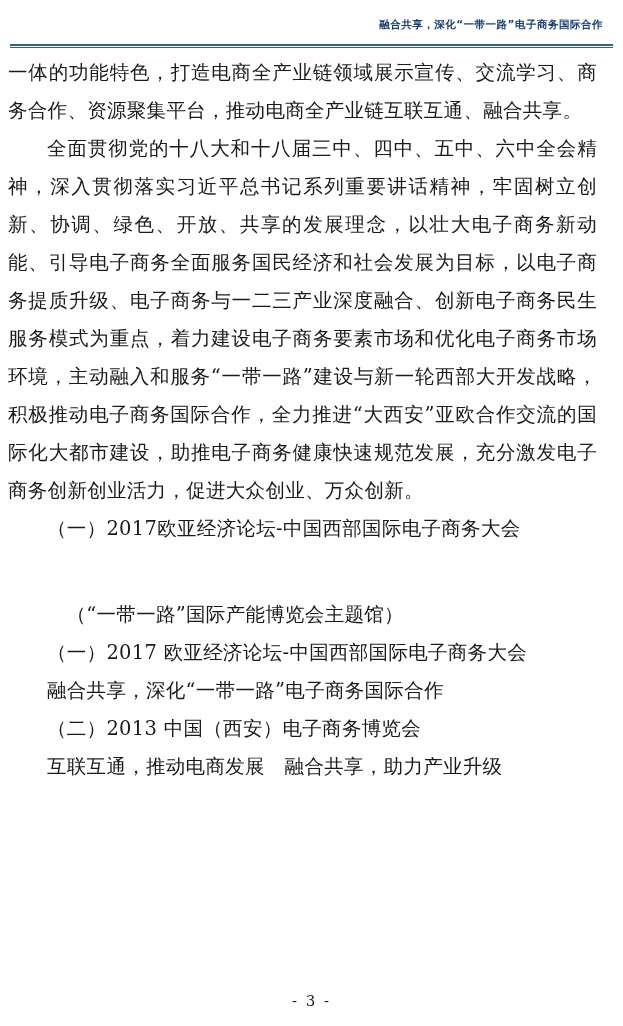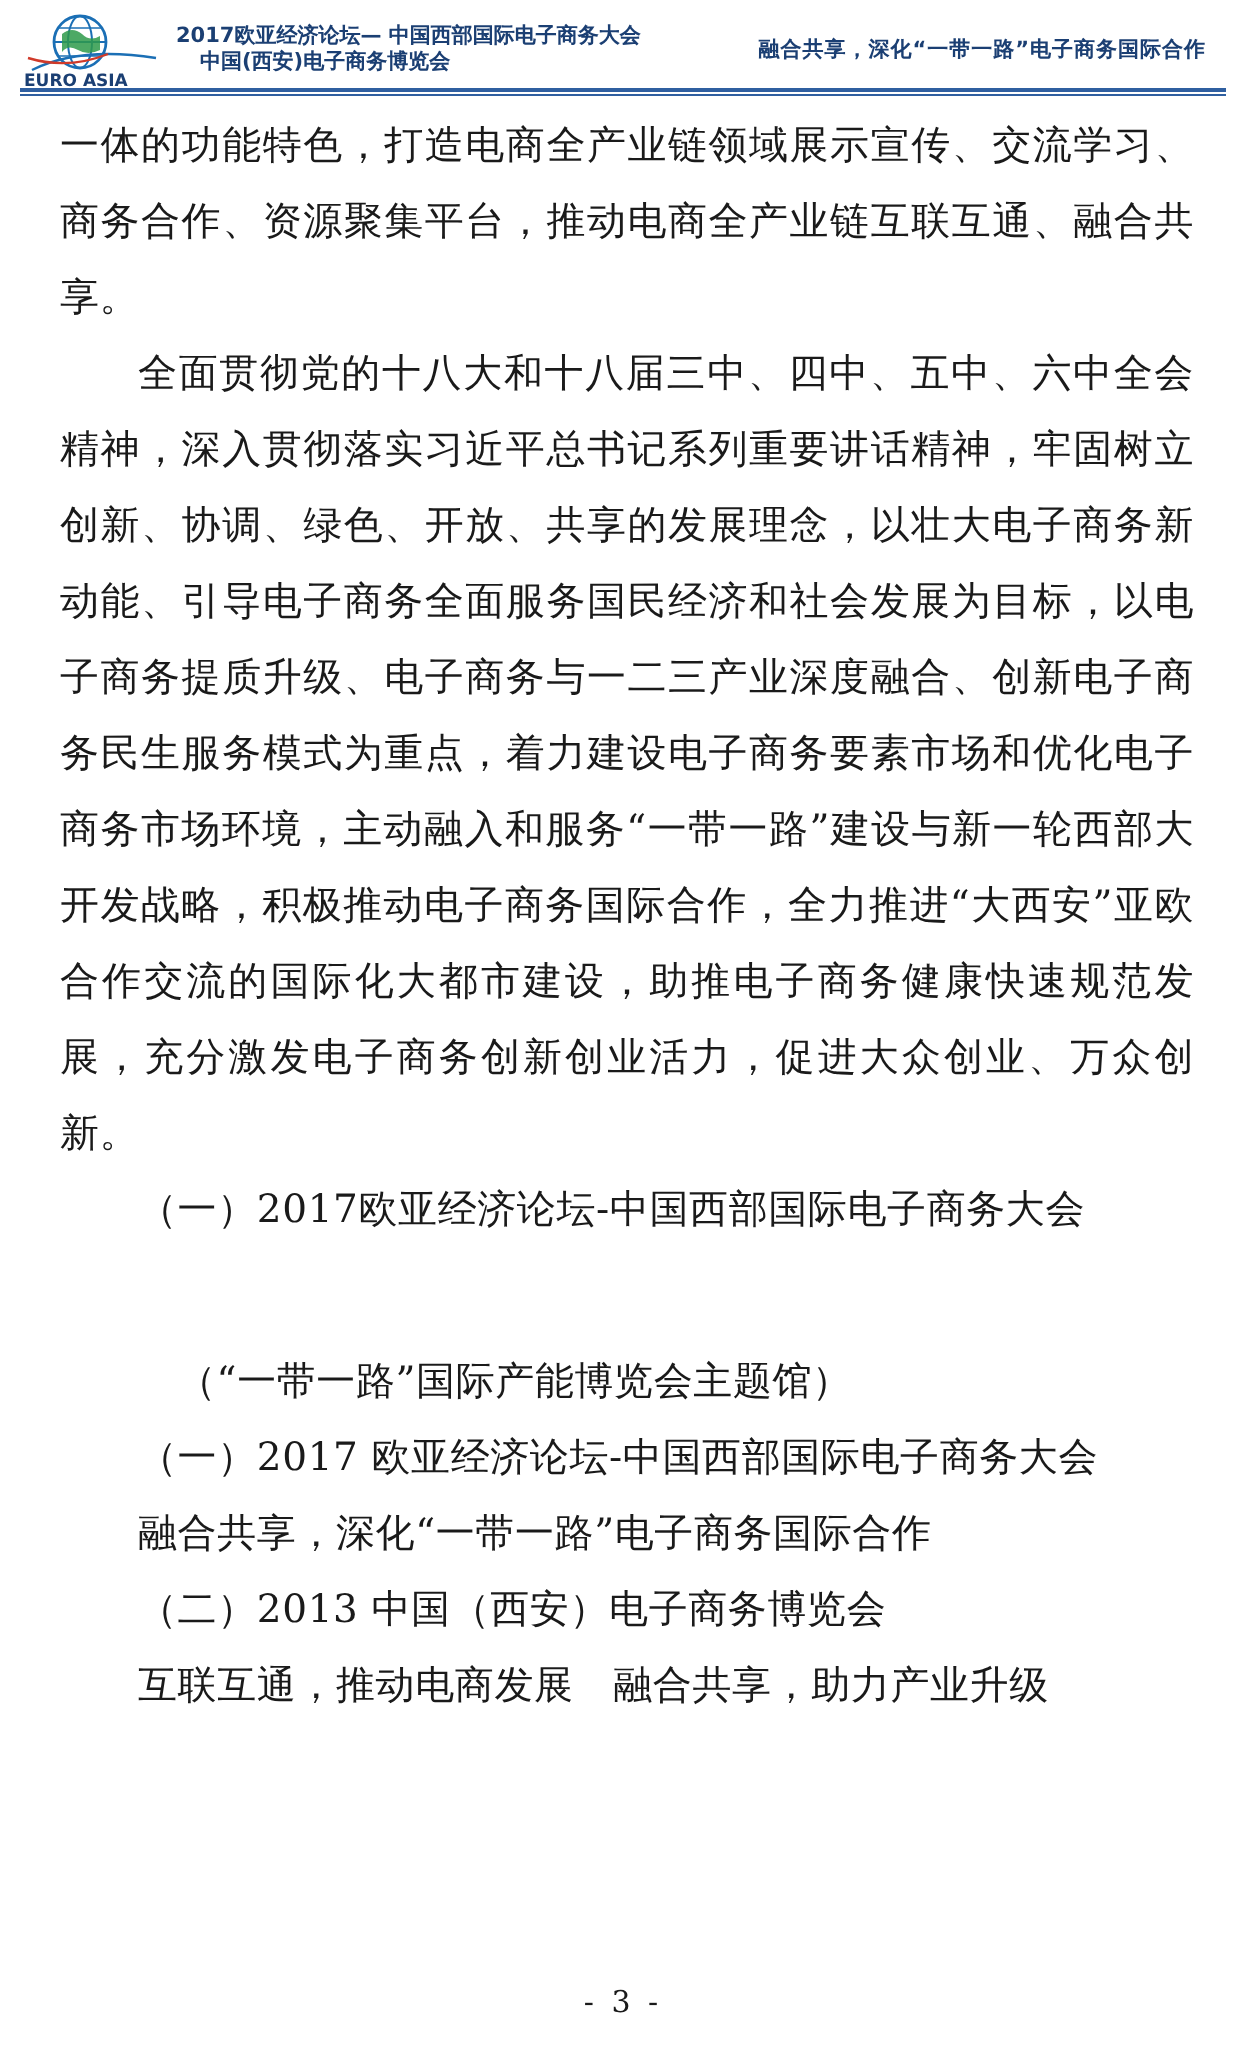--- a/index.html
+++ b/index.html
@@ -65,21 +65,21 @@
     background: #2f5fa0;
   }
   .header-rule.thin {
     bottom: 0px;
     height: 1px;
     background: #2f5fa0;
   }
 
   
   .doc-body {
-    padding: 6px 26px 0 30px;
+    padding: 6px 26px 0 8px;
     box-sizing: border-box;
   }
   p.para {
     margin: 0;
     font-size: 19.5px;
     line-height: 38px;
     letter-spacing: 0.3px;
     text-align: justify;
     text-justify: inter-ideograph;
   }
@@ -105,39 +105,20 @@
     font-size: 15px;
     color: #1a1a1a;
     letter-spacing: 2px;
   }
 </style>
 </head>
 <body>
 
 <div class="doc-header">
   <div class="header-inner">
-    <div class="logo">
-      <svg width="74" height="40" viewBox="0 0 74 40" xmlns="http://www.w3.org/2000/svg">
-        <g>
-          <circle cx="30" cy="16" r="13" fill="none" stroke="#1b6fb5" stroke-width="1.4"></circle>
-          <ellipse cx="30" cy="16" rx="6" ry="13" fill="none" stroke="#1b6fb5" stroke-width="1"></ellipse>
-          <line x1="17" y1="16" x2="43" y2="16" stroke="#1b6fb5" stroke-width="1"></line>
-          <line x1="19" y1="9" x2="41" y2="9" stroke="#1b6fb5" stroke-width="0.8"></line>
-          <line x1="19" y1="23" x2="41" y2="23" stroke="#1b6fb5" stroke-width="0.8"></line>
-          <path d="M21 12 q5 -4 10 0 q4 4 9 1 l0 7 q-6 3 -11 0 q-5 -3 -8 1 z" fill="#2e9a4a" opacity="0.85"></path>
-          <path d="M6 30 q24 -12 62 -6" fill="none" stroke="#1b6fb5" stroke-width="1.2"></path>
-          <path d="M4 24 q20 6 40 -2" fill="none" stroke="#d03a2a" stroke-width="1.2"></path>
-        </g>
-        <text x="2" y="38" font-family="DejaVu Sans, sans-serif" font-size="8.5" font-weight="bold" fill="#1b3f73">EURO ASIA</text>
-      </svg>
-    </div>
-    <div class="header-center">
-      <div class="line1">2017欧亚经济论坛— 中国西部国际电子商务大会</div>
-      <div class="line2">中国(西安)电子商务博览会</div>
-    </div>
     <div class="header-right">融合共享，深化“一带一路”电子商务国际合作</div>
   </div>
   <div class="header-rule"></div>
   <div class="header-rule thin"></div>
 </div>
 
 <div class="doc-body">
   <p class="para">一体的功能特色，打造电商全产业链领域展示宣传、交流学习、商务合作、资源聚集平台，推动电商全产业链互联互通、融合共享。</p>
   <p class="para indent2">全面贯彻党的十八大和十八届三中、四中、五中、六中全会精神，深入贯彻落实习近平总书记系列重要讲话精神，牢固树立创新、协调、绿色、开放、共享的发展理念，以壮大电子商务新动能、引导电子商务全面服务国民经济和社会发展为目标，以电子商务提质升级、电子商务与一二三产业深度融合、创新电子商务民生服务模式为重点，着力建设电子商务要素市场和优化电子商务市场环境，主动融入和服务“一带一路”建设与新一轮西部大开发战略，积极推动电子商务国际合作，全力推进“大西安”亚欧合作交流的国际化大都市建设，助推电子商务健康快速规范发展，充分激发电子商务创新创业活力，促进大众创业、万众创新。</p>
   <p class="para indent2">（一）2017欧亚经济论坛-中国西部国际电子商务大会</p>

